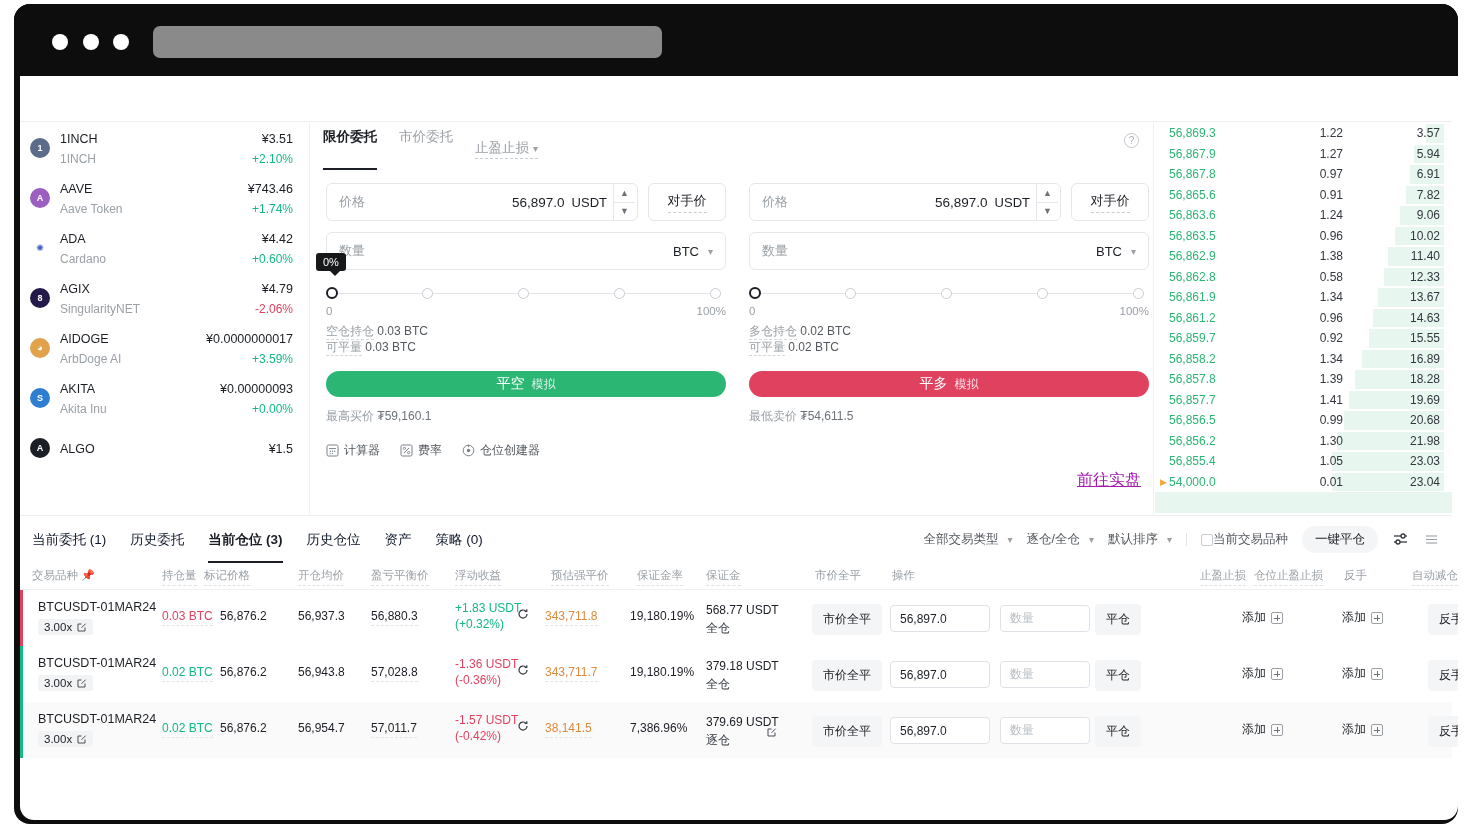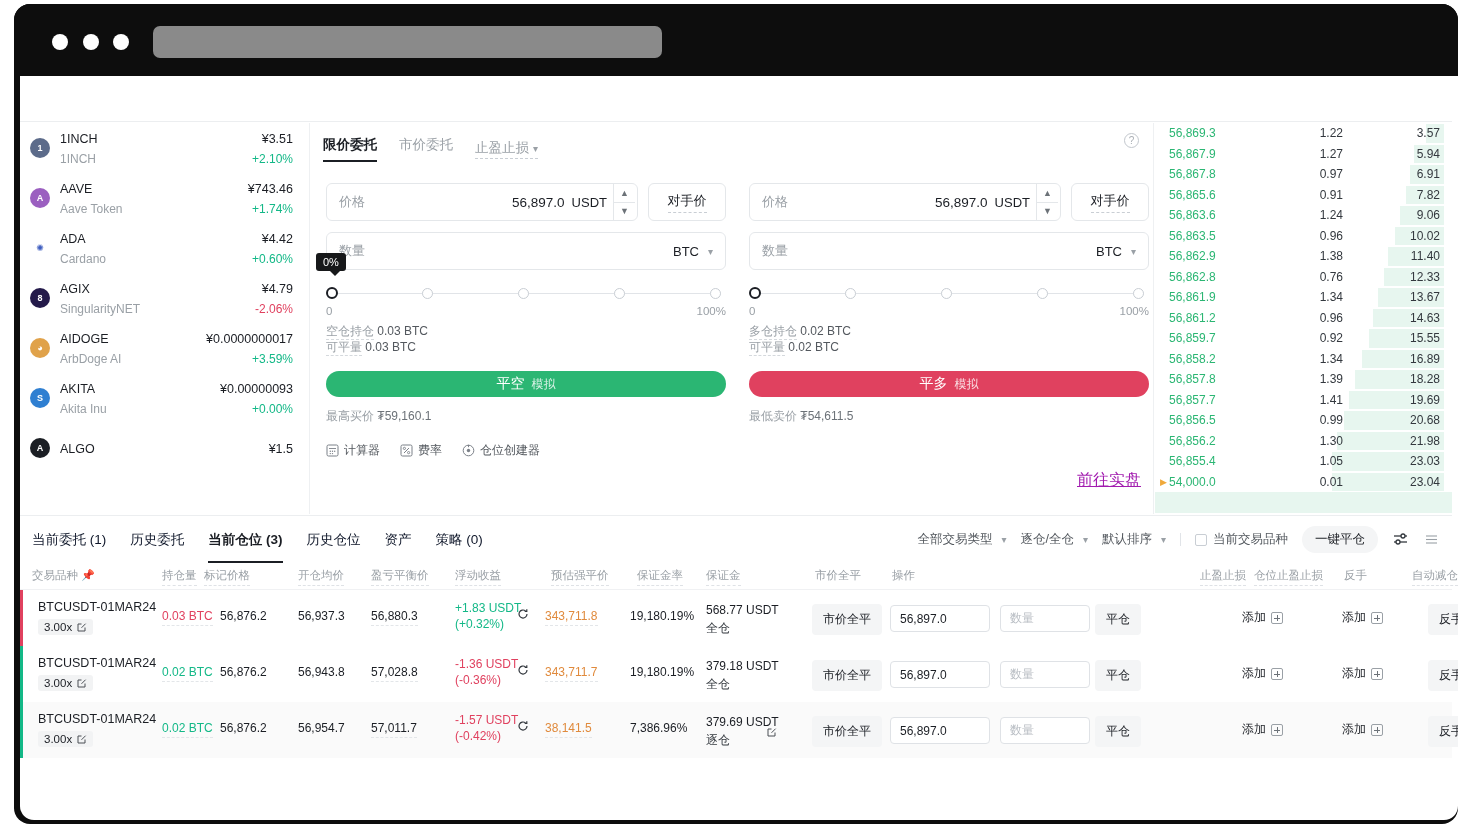--- a/index.html
+++ b/index.html
@@ -93,21 +93,21 @@
     position: absolute; left: 311px; top: 119px;
     width: 843px; height: 391px;
     background: #fff;
     border-right: 1px solid #eef0f2;
   }
   #ordertabs {
     position: absolute; left: 12px; top: 10px;
     display: flex; align-items: center; gap: 22px;
     height: 32px;
   }
-  .otab { font-size: 13.5px; color: #9aa0a6; position: relative; padding-bottom: 8px; cursor: pointer; }
+  .otab { font-size: 13.5px; color: #9aa0a6; position: relative; padding-bottom: 24px; cursor: pointer; }
   .otab.active { color: #1b1e24; font-weight: bold; }
   .otab.active::after {
     content:''; position:absolute; left:0; right:0; bottom:0;
     height:2px; background:#1b1e24;
   }
   .otab.dashed { border-bottom: 1px dashed #c9ced4; padding-bottom: 1px; }
   .caret { font-size: 10px; color: #9aa0a6; margin-left: 4px; }
   #helpicon {
     position: absolute; right: 14px; top: 10px;
     width: 15px; height: 15px; border-radius: 50%;
@@ -232,21 +232,21 @@
   .btab.active { color: #1b1e24; font-weight: bold; }
   .btab.active::after {
     content:''; position:absolute; left: 0; right: 0; bottom: 0; height: 2px; background: #1b1e24;
   }
   #bfilters {
     position: absolute; right: 12px; top: 0; height: 47px;
     display: flex; align-items: center; gap: 14px;
   }
   .fsel { display: flex; align-items: center; gap: 5px; font-size: 12.5px; color: #53585e; }
   .vdiv { width: 1px; height: 13px; background: #e1e4e8; }
-  .chkwrap { display: flex; align-items: center; gap: 6px; font-size: 12.5px; color: #53585e; }
+  .chkwrap { display: flex; align-items: center; gap: 0; font-size: 12.5px; color: #53585e; }
   .chkbox { width: 12px; height: 12px; border: 1px solid #c9ced4; border-radius: 2px; }
   .pillbtn {
     background: #f4f5f6; border-radius: 14px; padding: 5px 13px;
     font-size: 12.5px; color: #1b1e24;
   }
   .iconbtn { width: 17px; height: 17px; display: flex; align-items: center; justify-content: center; }
 
   
   #thead {
     position: absolute; left: 0; top: 47px; height: 27px; width: 100%;
@@ -547,21 +547,21 @@
           </div>
           <div class="ob-row">
             <span class="ob-bar" style="width:56px"></span>
             <span class="ob-p">56,862.9</span>
             <span class="ob-a">1.38</span>
             <span class="ob-t">11.40</span>
           </div>
           <div class="ob-row">
             <span class="ob-bar" style="width:60px"></span>
             <span class="ob-p">56,862.8</span>
-            <span class="ob-a">0.76</span>
+            <span class="ob-a">0.58</span>
             <span class="ob-t">12.33</span>
           </div>
           <div class="ob-row">
             <span class="ob-bar" style="width:66px"></span>
             <span class="ob-p">56,861.9</span>
             <span class="ob-a">1.34</span>
             <span class="ob-t">13.67</span>
           </div>
           <div class="ob-row">
             <span class="ob-bar" style="width:71px"></span>

